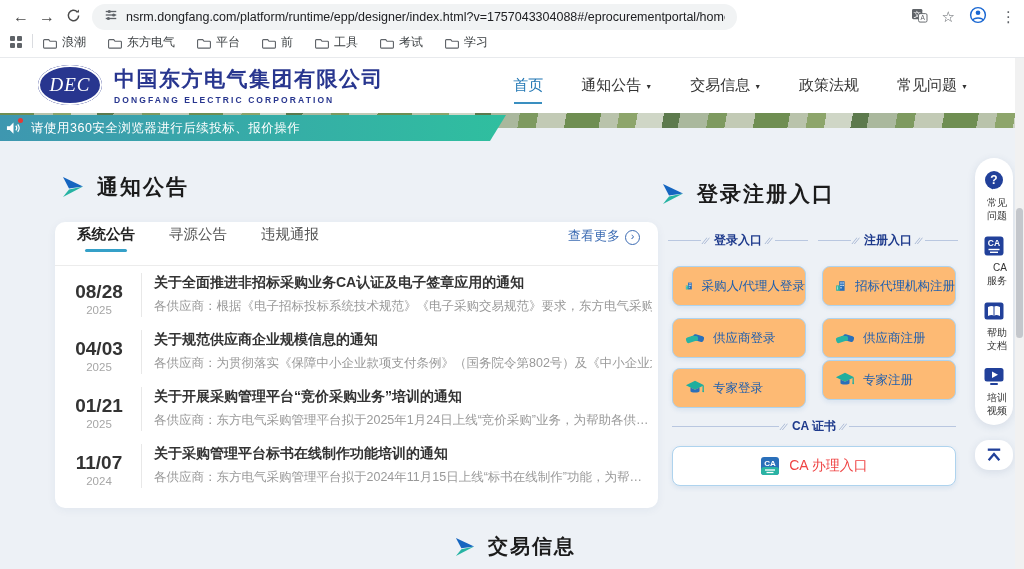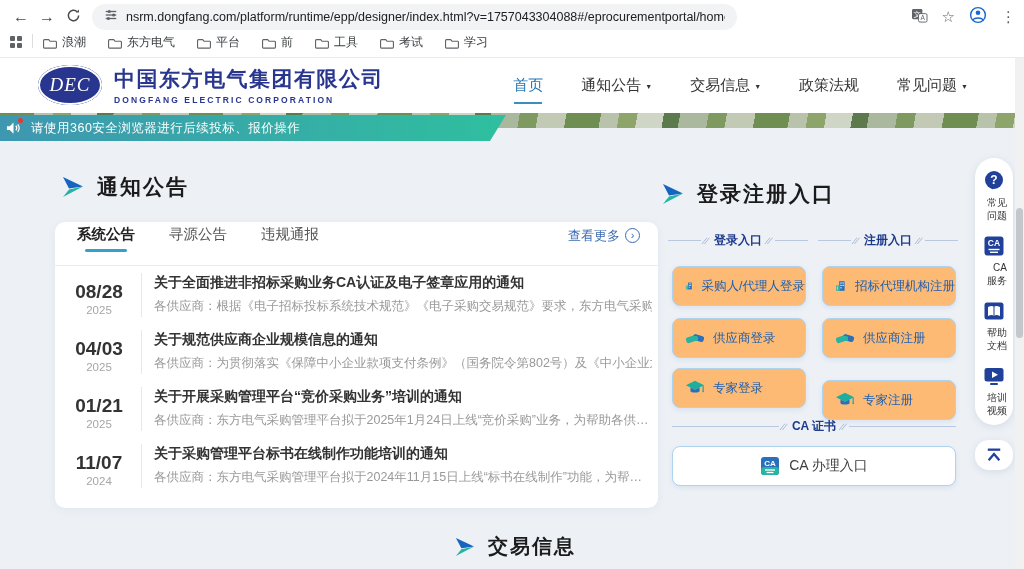--- a/index.html
+++ b/index.html
@@ -51,41 +51,41 @@
   .sec-head { position:absolute; display:flex; align-items:center; gap:13px; }
   .sec-title { font-size:21px; font-weight:bold; color:#1b1b1b; letter-spacing:2px; }
 
   
   .notice-card { position:absolute; left:55px; top:222px; width:603px; height:286px; background:#fff;
                  border-radius:10px; box-shadow:0 2px 10px rgba(40,70,120,.06); }
   .tabs-row { position:relative; height:44px; display:flex; align-items:center; padding:0 18px 16px 22px; border-bottom:1px solid #ececec; }
   .tab { font-size:14.5px; color:#555; margin-right:34px; cursor:pointer; position:relative; padding:12px 0 14px; }
   .tab.active { color:#222; font-weight:bold; }
   .tab.active::after { content:""; position:absolute; left:50%; transform:translateX(-50%); bottom:6px; width:42px; height:3px; border-radius:2px; background:#35a0c8; }
-  .view-more { margin-left:auto; display:flex; align-items:center; gap:5px; color:#3d6cb3; font-size:13px; cursor:pointer; }
+  .view-more { margin-left:auto; display:flex; align-items:flex-end; gap:5px; color:#3d6cb3; font-size:13px; cursor:pointer; }
   .vm-circle { width:15px; height:15px; border:1px solid #3d6cb3; border-radius:50%; display:flex; align-items:center; justify-content:center; font-size:11px; line-height:1; padding-bottom:1px; }
   .n-row { display:flex; align-items:center; height:57px; padding-left:15px; cursor:pointer; }
   .n-date { width:58px; text-align:center; flex:none;margin-top:7px; }
   .n-md { font-size:19px; font-weight:600; color:#333; }
   .n-yr { font-size:11.5px; color:#a6a6a6; margin-top:1px; }
   .n-body { border-left:1px solid #e8e8e8; margin-left:13px; padding-left:12px; height:44px; display:flex; flex-direction:column; justify-content:center; overflow:hidden; }
   .n-title { font-size:14px; font-weight:bold; color:#333; white-space:nowrap; }
   .n-desc { font-size:12.5px; color:#999; white-space:nowrap; max-width:498px; overflow:hidden; margin-top:6px; }
 
   
   .sub-head { position:absolute; display:flex; align-items:center; justify-content:center; width:140px; }
   .sub-line { flex:1; height:1px; background:#b9c7e0; }
   .sub-slash { font-size:9px; color:#8fa3c8; font-style:italic; margin:0 3px; letter-spacing:1px; }
   .sub-text { font-size:12px; font-weight:bold; color:#1e3a8c; margin:0 2px; white-space:nowrap; }
   .entry-btn { position:absolute; width:134px; height:40px; background:#fdba74; border:1px solid #aed3ee; border-radius:8px;
                box-shadow:0 2px 5px rgba(31,95,174,.10); display:flex; align-items:center; padding-left:12px; gap:8px; cursor:pointer; }
   .entry-label { font-size:12.5px; color:#1f5fae; white-space:nowrap; }
   .ca-btn { position:absolute; left:672px; top:446px; width:284px; height:40px; background:#fff; border:1px solid #aed3ee; border-radius:8px;
             box-shadow:0 2px 5px rgba(31,95,174,.10); display:flex; align-items:center; justify-content:center; gap:9px; cursor:pointer; }
-  .ca-label { font-size:14px; color:#404040; }
+  .ca-label { font-size:14px; color:#ef4444; }
 
   
   .rail { position:absolute; left:975px; top:158px; width:38px; background:#fff; border-radius:19px;
           box-shadow:0 2px 8px rgba(40,70,120,.12); padding:12px 0 8px; display:flex; flex-direction:column; align-items:center; gap:13px; z-index:10; }
   .rail-item { display:flex; flex-direction:column; align-items:center; gap:4px; cursor:pointer; }
   .rail-label { font-size:10px; color:#333; text-align:right; line-height:1.3; width:26px; }
   .back-top { position:absolute; left:975px; top:440px; width:38px; height:30px; background:#fff; border-radius:14px;
               box-shadow:0 2px 8px rgba(40,70,120,.12); display:flex; align-items:center; justify-content:center; cursor:pointer; z-index:10; }
 
   
@@ -380,21 +380,21 @@
     <span class="entry-label">招标代理机构注册</span>
   </div>
   <div class="entry-btn" style="left:822px; top:318px;">
     <svg width="20" height="20" viewBox="0 0 20 20">
         <rect x="1" y="8" width="12" height="6" rx="2" transform="rotate(-18 7 11)" fill="#29b3a3"></rect>
         <rect x="8" y="7" width="11" height="6" rx="2" transform="rotate(16 13 10)" fill="#2a6fba"></rect>
         <rect x="6" y="8" width="7" height="5" rx="1.5" fill="#29b3a3"></rect>
       </svg>
     <span class="entry-label">供应商注册</span>
   </div>
-  <div class="entry-btn" style="left:822px; top:380px;">
+  <div class="entry-btn" style="left:822px; top:360px;">
     <svg width="20" height="20" viewBox="0 0 22 20">
         <polygon points="11,2 21,7 11,12 1,7" fill="#1fae9e"></polygon>
         <path d="M6 9.5v4c0 2 10 2 10 0v-4l-5 2.5z" fill="#2a6fba"></path>
         <line x1="20" y1="7.5" x2="20" y2="13" stroke="#1fae9e" stroke-width="1.4"></line>
         <circle cx="20" cy="13.6" r="1" fill="#1fae9e"></circle>
       </svg>
     <span class="entry-label">专家注册</span>
   </div>
 
   <div class="sub-head" style="left:672px; top:418px; width:284px;">

